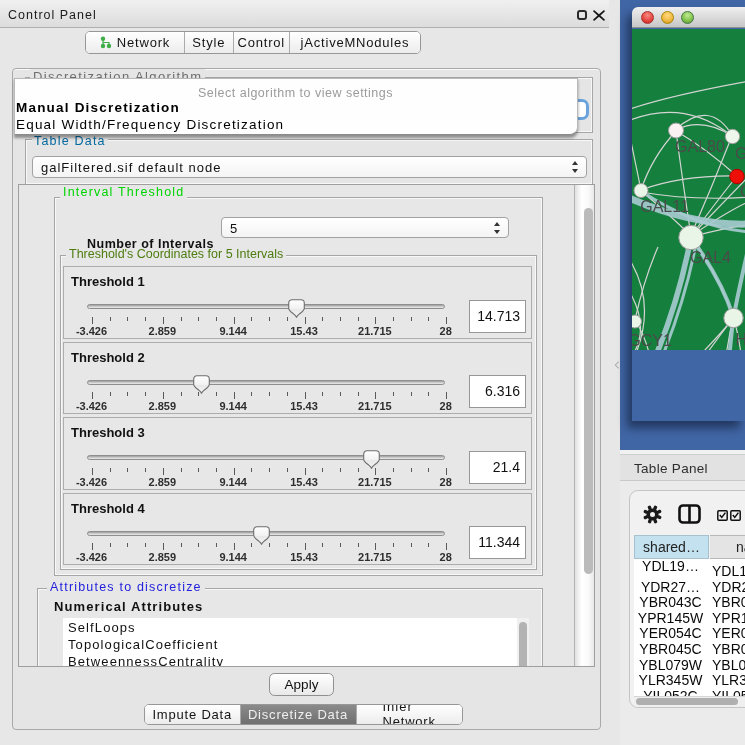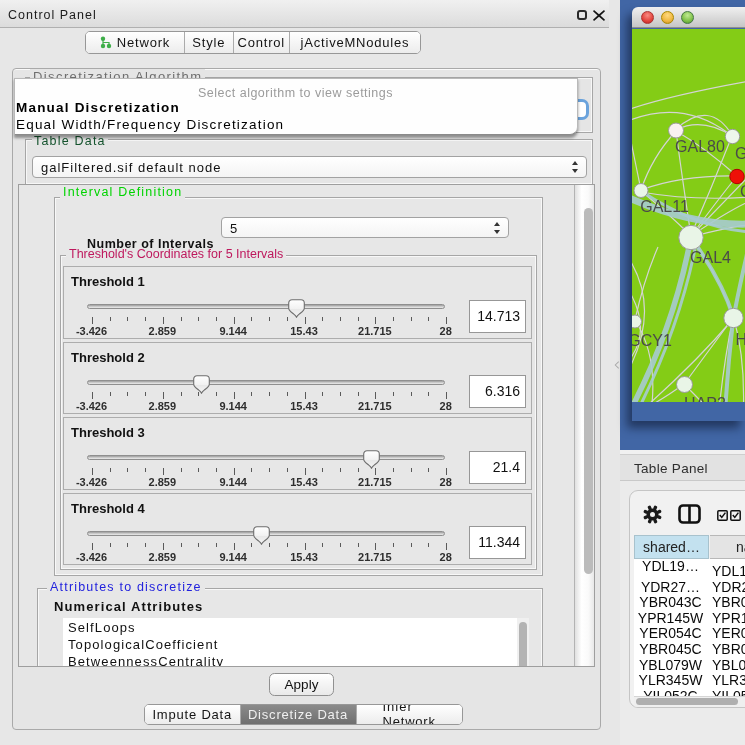--- a/index.html
+++ b/index.html
@@ -57,41 +57,41 @@
 <div class="abs" style="left:30px;top:69px;font-size:13px;letter-spacing:1.4px;color:#6e6e6e;background:#e5e5e5;padding:0 3px;">Discretization Algorithm</div>
 
 <div class="abs" style="left:552px;top:99px;width:37px;height:21px;border:3px solid #6ba3dc;border-radius:7px;background:#fff;"></div>
 
 <div class="abs" style="left:14px;top:78px;width:563.5px;height:57px;background:#fefefe;border:1px solid #b9b9b9;border-bottom:1px solid #8a8a8a;border-radius:0 0 8px 0;box-shadow:0 2.5px 3px rgba(0,0,0,.38);z-index:5;"></div>
 <div class="abs" style="left:14px;top:85.5px;width:563px;text-align:center;font-size:12.5px;letter-spacing:0.5px;color:#9b9b9b;z-index:6;">Select algorithm to view settings</div>
 <div class="abs" style="left:16px;top:100px;font-size:13.5px;letter-spacing:1.2px;font-weight:700;color:#000;z-index:6;">Manual Discretization</div>
 <div class="abs" style="left:16px;top:116.5px;font-size:13.5px;letter-spacing:1.2px;color:#000;z-index:6;">Equal Width/Frequency Discretization</div>
 
 <div class="abs etched" style="left:25px;top:139px;width:568px;height:46px;"></div>
-<div class="abs" style="left:32px;top:134px;font-size:12.5px;letter-spacing:1.2px;color:#14532d;background:#e5e5e5;padding:0 2px;">Table Data</div>
+<div class="abs" style="left:32px;top:134px;font-size:12.5px;letter-spacing:1.2px;color:#0369a1;background:#e5e5e5;padding:0 2px;">Table Data</div>
 <div class="combo" style="left:32px;top:156px;width:555px;height:22px;">
     <span style="position:absolute;left:8px;top:3px;">galFiltered.sif default node</span>
     <span class="ar"></span>
   </div>
 
 <div class="abs" style="left:18px;top:184px;width:577px;height:483px;border:1px solid #9e9e9e;background:#e7e7e7;overflow:hidden;">
 
   <div class="abs" style="right:0;top:0;width:20px;height:483px;background:linear-gradient(90deg,#e0e0e0,#ffffff 35%,#fafafa 70%,#e8e8e8);border-left:1px solid #b3b3b3;"></div>
   <div class="abs" style="left:565px;top:23px;width:8.5px;height:366px;background:#bbbbbb;border-radius:4.5px;"></div>
 
   <div class="abs etched" style="left:35px;top:12px;width:489px;height:379px;"></div>
-  <div class="gtitle" style="left:41px;top:1px;color:#00d400;letter-spacing:1.2px;">Interval Definition</div>
+  <div class="gtitle" style="left:41px;top:1px;color:#00d400;letter-spacing:1.2px;">Interval Threshold</div>
   <div class="abs" style="left:68px;top:52px;font-size:12.5px;letter-spacing:0.5px;font-weight:700;color:#111;">Number of Intervals</div>
   <div class="combo" style="left:202px;top:32px;width:288px;height:21px;">
       <span style="position:absolute;left:8px;top:2.5px;">5</span>
       <span class="ar"></span>
     </div>
 
   <div class="abs etched" style="left:41px;top:70px;width:477px;height:315px;"></div>
-  <div class="gtitle" style="left:47px;top:63px;color:#be185d;">Threshold's Coordinates for 5 Intervals</div>
+  <div class="gtitle" style="left:47px;top:63px;color:#4d7c0f;">Threshold's Coordinates for 5 Intervals</div>
 
   <div class="tpanel" style="left:44px;top:81px;">
 <h4 style="left:7px;">Threshold 1</h4>
 <div class="track" style="left:23.0px;top:37px;width:358.0px;"></div>
 <div class="tick-min" style="left:27.5px;top:49.5px;width:355.20000000000005px;"></div>
 <div class="tick-maj" style="left:27.5px;top:49.5px;width:355.20000000000005px;"></div>
 <span class="slbl" style="left:27.5px;top:57.5px;">-3.426</span>
 <span class="slbl" style="left:98.3px;top:57.5px;">2.859</span>
 <span class="slbl" style="left:169.2px;top:57.5px;">9.144</span>
 <span class="slbl" style="left:240.0px;top:57.5px;">15.43</span>
@@ -198,21 +198,21 @@
   <div style="width:105.5px;padding-left:26px;">Infer Network</div>
 </div>
 
 <div class="abs" style="left:620px;top:0;width:125px;height:450px;background:#4166a5;"></div>
 
 <div class="abs" style="left:632px;top:7px;width:113px;height:414px;border-radius:6px 0 0 0;box-shadow:-5px 7px 10px rgba(10,18,40,.55);">
   <div class="abs" style="left:0;top:0;width:113px;height:20.5px;background:linear-gradient(#f0f0f0,#c6c6c6);border-bottom:1px solid #8f8f8f;border-radius:6px 0 0 0;"></div>
   <div class="abs" style="left:9px;top:4px;width:13px;height:13px;border-radius:50%;background:radial-gradient(circle at 50% 30%,#f98a82,#e2443c 60%,#b8201c);border:0.5px solid #a33;"></div>
   <div class="abs" style="left:29px;top:4px;width:13px;height:13px;border-radius:50%;background:radial-gradient(circle at 50% 30%,#ffd97e,#efb73f 60%,#c68a1d);border:0.5px solid #a80;"></div>
   <div class="abs" style="left:49px;top:4px;width:13px;height:13px;border-radius:50%;background:radial-gradient(circle at 50% 30%,#c0ea93,#7fc048 60%,#4e9427);border:0.5px solid #474;"></div>
-  <div class="abs" style="left:0;top:21.5px;width:113px;height:373px;background:#84cc16;overflow:hidden;">
+  <div class="abs" style="left:0;top:21.5px;width:113px;height:321px;background:#15803d;overflow:hidden;">
     <svg width="113" height="393" viewBox="0 0 113 393" style="position:absolute;left:0;top:0;">
 <path d="M-2,80 Q40,66 118,52" fill="none" stroke="#d4d4d4" stroke-width="1.2"></path>
 <path d="M-4,92 Q50,70 96,104" fill="none" stroke="#d4d4d4" stroke-width="1.2"></path>
 <path d="M44,101 Q70,88 100,107" fill="none" stroke="#d4d4d4" stroke-width="1.2"></path>
 <path d="M44,102 Q72,118 105,147" fill="none" stroke="#d4d4d4" stroke-width="1.2"></path>
 <path d="M44,102 Q20,128 9,161" fill="none" stroke="#d4d4d4" stroke-width="1.2"></path>
 <path d="M44,102 Q50,148 59,207" fill="none" stroke="#d4d4d4" stroke-width="1.2"></path>
 <path d="M44,100 Q78,70 100,106" fill="none" stroke="#d4d4d4" stroke-width="1.2"></path>
 <path d="M9,161 Q0,118 -4,98" fill="none" stroke="#d4d4d4" stroke-width="1.2"></path>
 <path d="M9,161 Q50,146 105,147" fill="none" stroke="#d4d4d4" stroke-width="1.2"></path>

